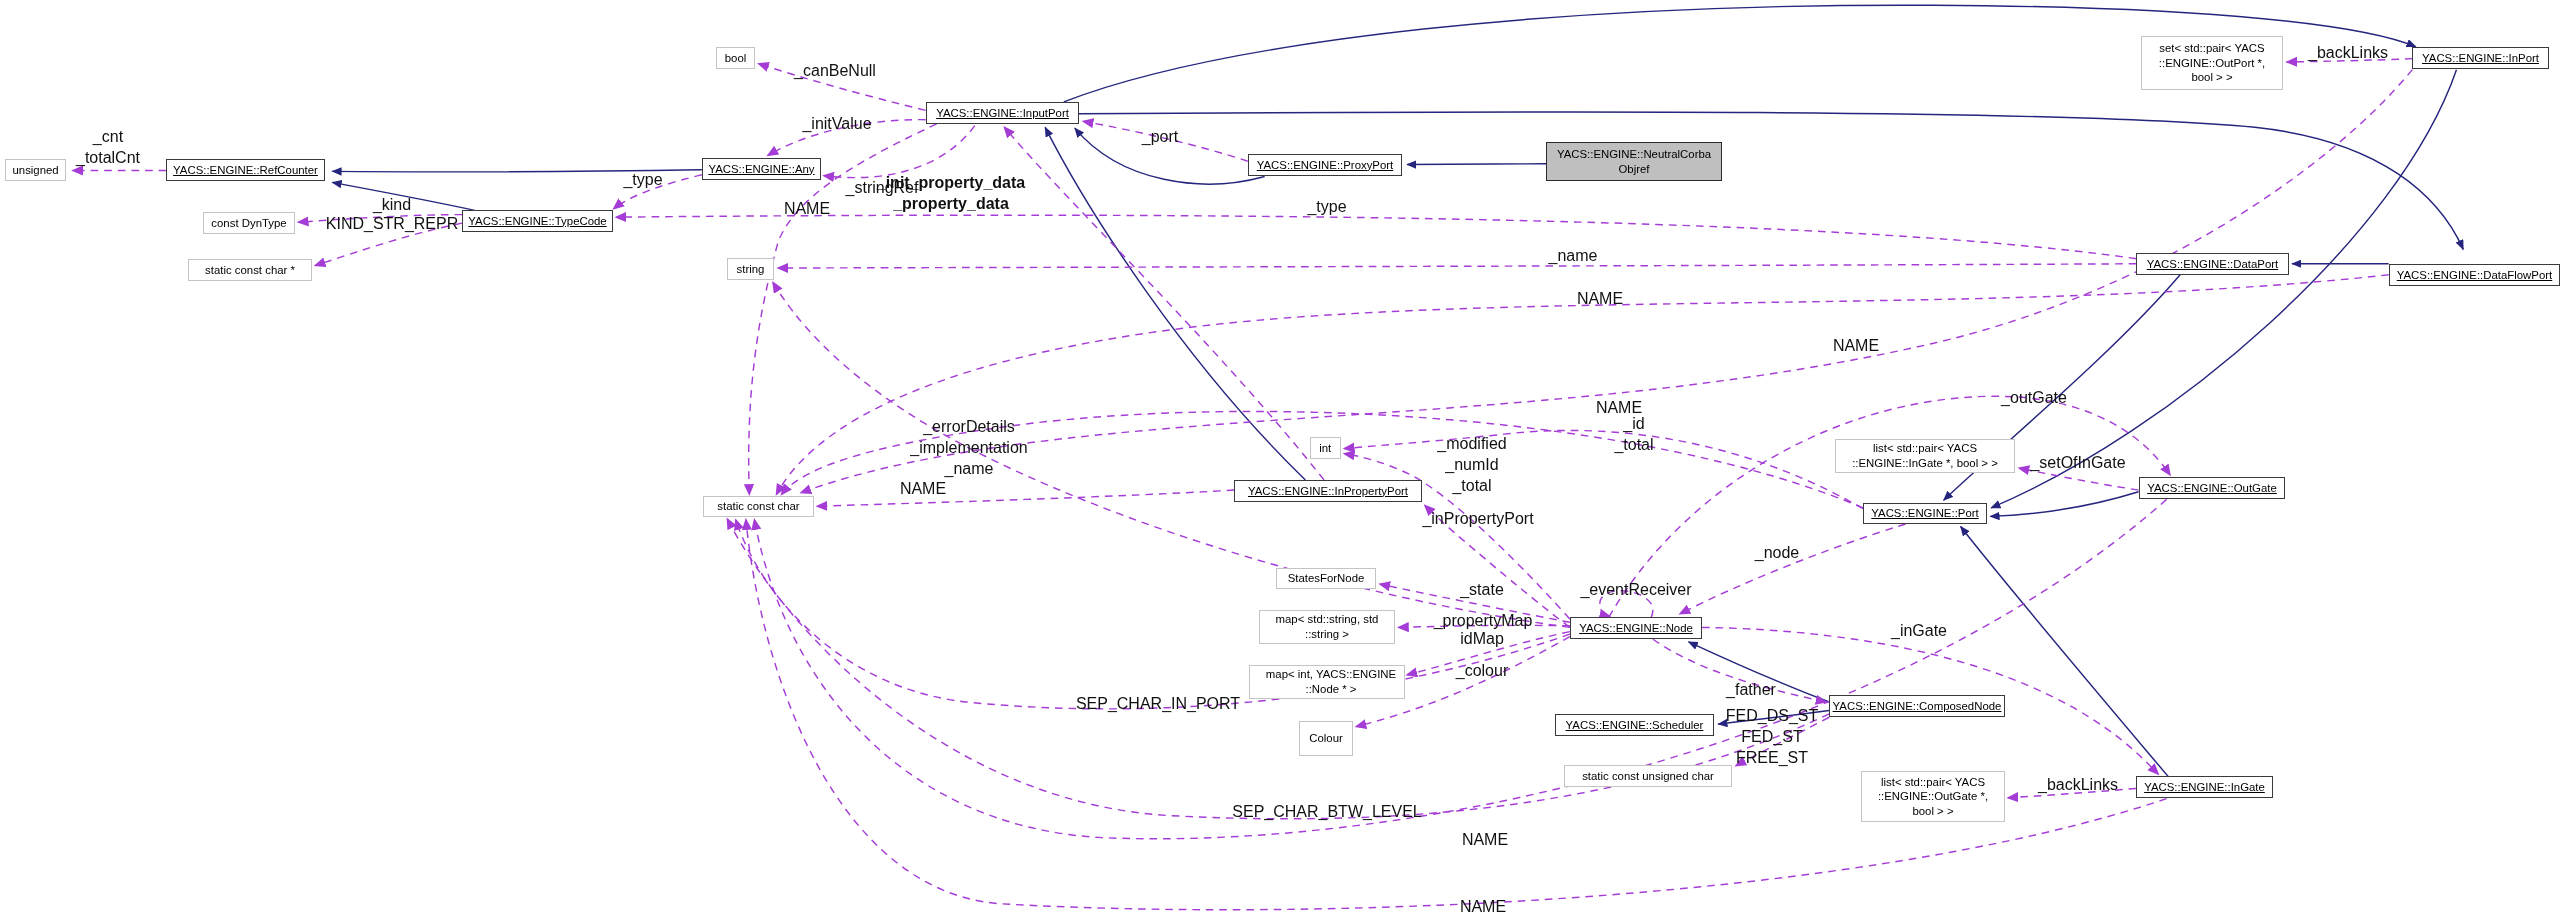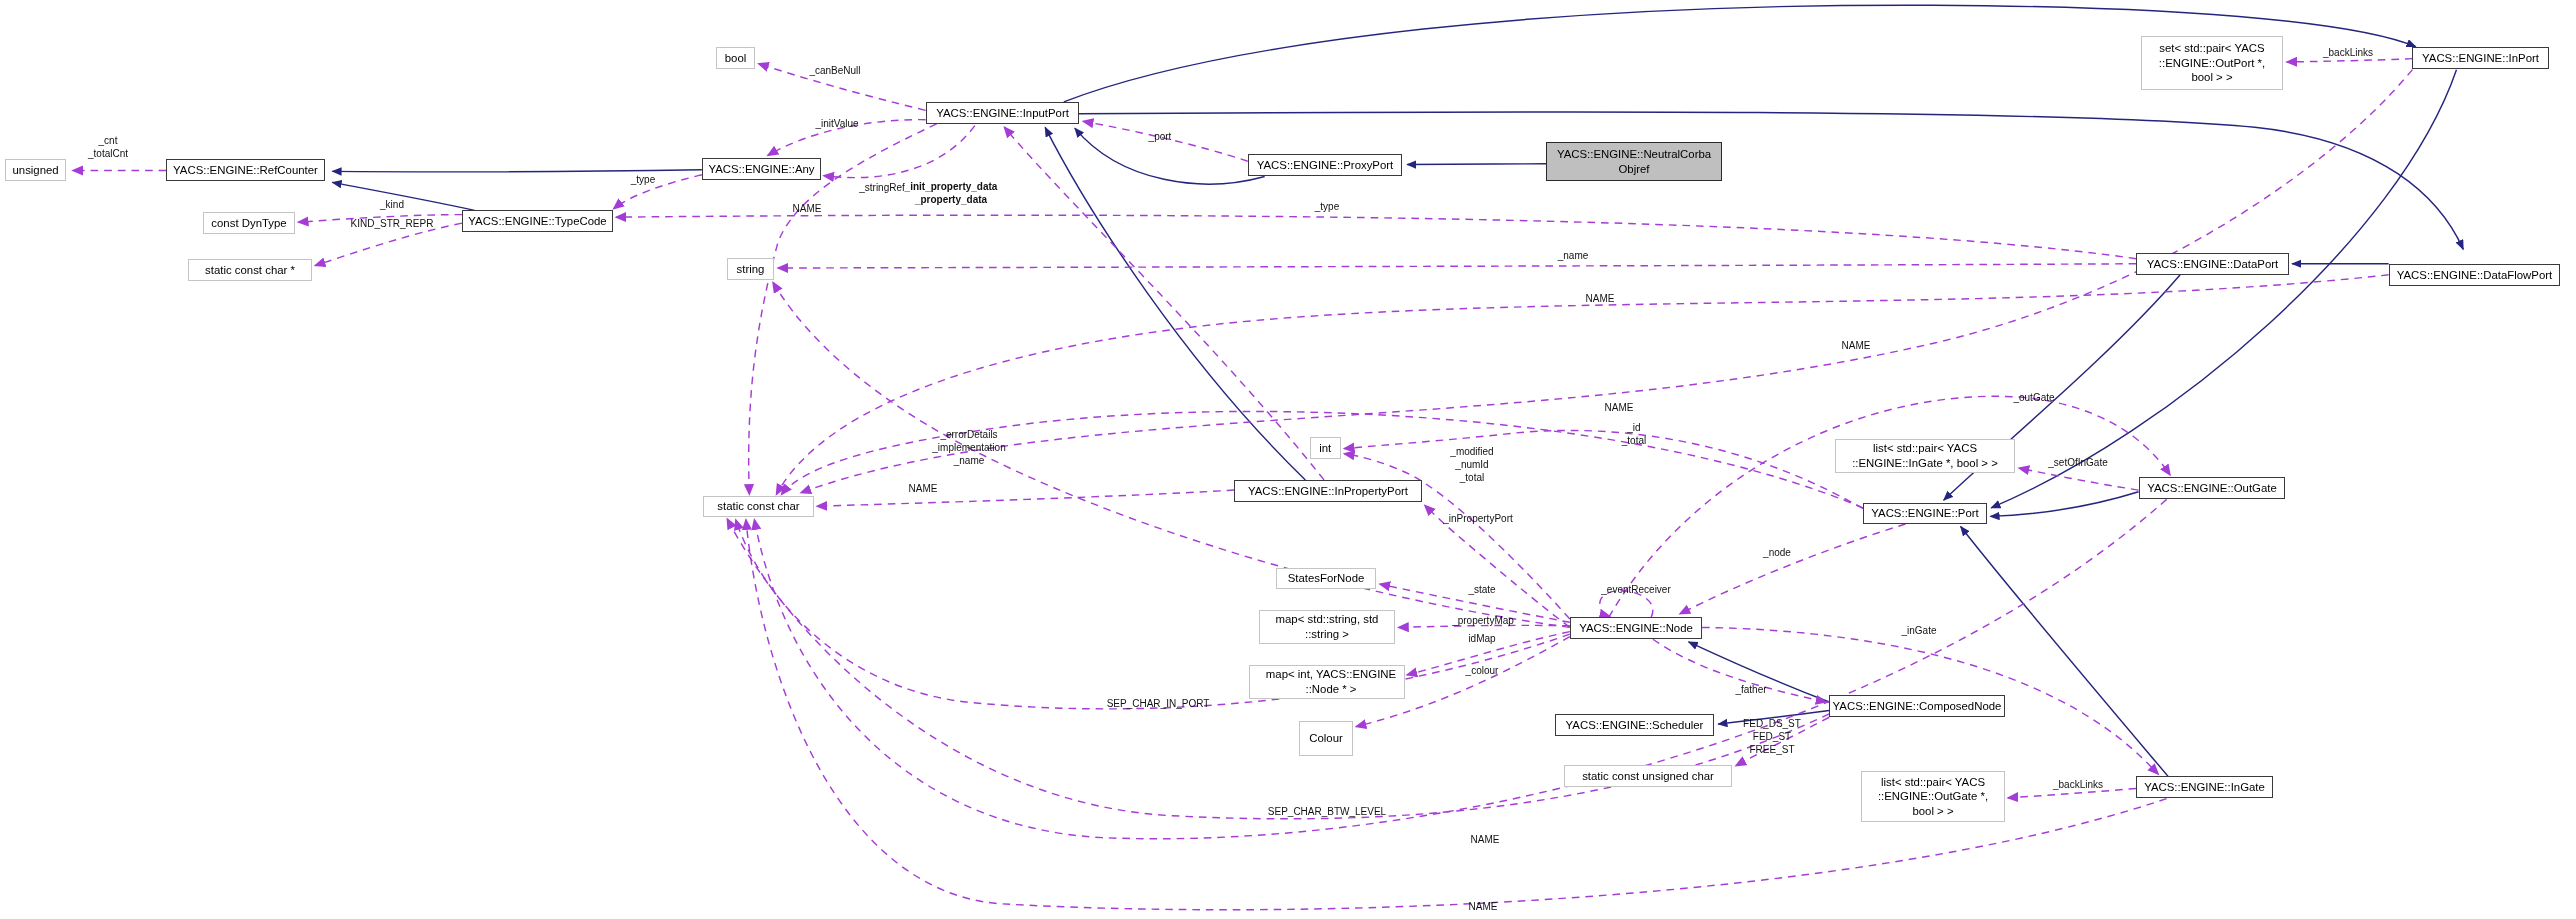--- a/index.html
+++ b/index.html
@@ -2,25 +2,25 @@
 <html style="font-size:13.6px"><head>
 <meta charset="utf-8">
 <style>
   html,body{margin:0;padding:0;background:#ffffff;}
   #canvas{position:relative;width:2576px;height:920px;background:#ffffff;overflow:hidden;
           font-family:"Liberation Sans","DejaVu Sans",sans-serif;}
   #edges{position:absolute;left:0;top:0;width:2576px;height:920px;z-index:1;}
   .node{position:absolute;z-index:2;display:flex;align-items:center;justify-content:center;
         text-align:center;background:#ffffff;color:#000000;font-size:11.4px;line-height:1.28;
         white-space:pre-line;box-sizing:border-box;}
-  .node.class{border:1.3px solid #3a3a3a;}
+  .node.class{border:1.3px solid #3a3a3a;text-decoration:underline;}
   .node.prim{border:1.2px solid #c4c4c4;}
   .node.main{border:1.4px solid #2a2a2a;background:#bfbfbf;}
   .edge-label{position:absolute;z-index:3;transform:translate(-50%,-50%);color:#111111;
-        font-size:10px;line-height:1.32;white-space:pre-line;text-align:center;pointer-events:none;}
+        font-size:16px;line-height:1.32;white-space:pre-line;text-align:center;pointer-events:none;}
 </style>
 </head>
 <body>
 
 <div id="canvas">
   <svg id="edges" xmlns="http://www.w3.org/2000/svg" viewBox="0 0 3039 1085" width="2576" height="920">
     <defs>
       <marker id="arrow-solid" markerWidth="14" markerHeight="12" refX="11" refY="5" orient="auto" markerUnits="userSpaceOnUse">
         <path d="M0,0 L12,5 L0,10 z" fill="#25257E"></path>
       </marker>

